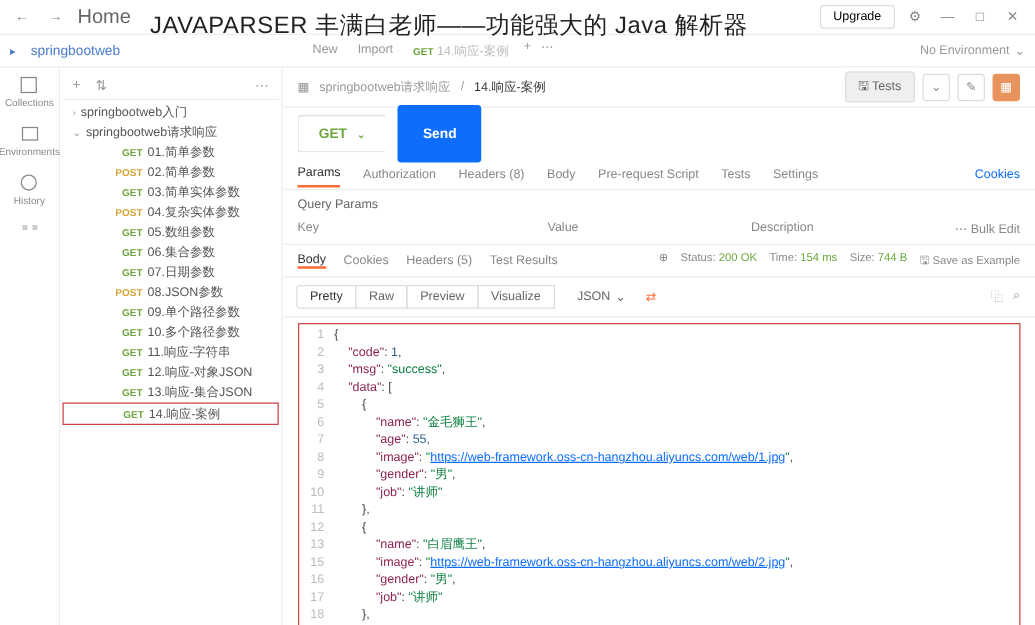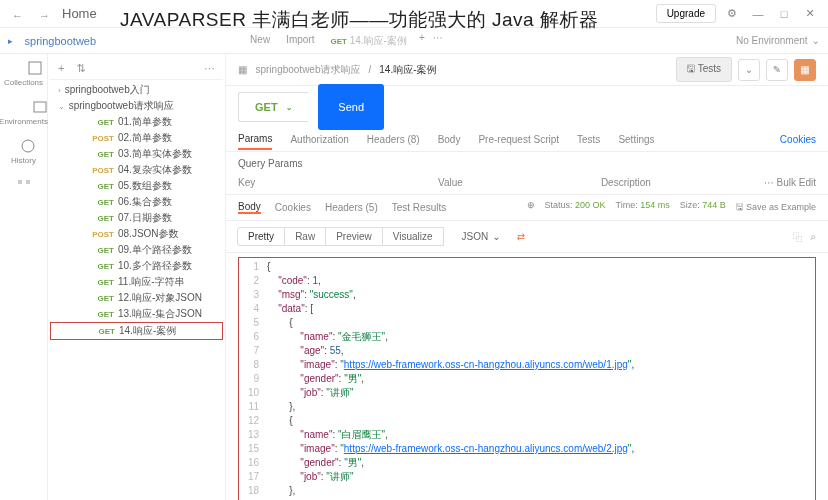--- a/index.html
+++ b/index.html
@@ -1,33 +1,33 @@
 <!DOCTYPE html>
 <html><head>
 <meta charset="utf-8">
 <style>
 *{margin:0;padding:0;box-sizing:border-box;font-family:-apple-system,BlinkMacSystemFont,"Segoe UI",Arial,sans-serif}
 body{width:828px;height:500px;background:#fff;font-size:11px;color:#333;overflow:hidden}
 .topbar{height:28px;display:flex;align-items:center;padding:0 8px;border-bottom:1px solid #eee;gap:8px}
 .topbar .nav-btn{color:#888;cursor:pointer;padding:2px 4px}
-.topbar .home{font-size:13px;color:#666}
+.topbar .home{font-size:16px;color:#666}
 .overlay-title{position:absolute;top:7px;left:120px;font-size:19px;font-weight:400;color:#222;z-index:100;letter-spacing:0.5px}
 .topbar .right{margin-left:auto;display:flex;gap:6px;align-items:center}
 .upgrade{background:#fff;border:1px solid #ddd;padding:3px 10px;border-radius:3px;font-size:10px}
 .win-btn{width:20px;height:20px;display:flex;align-items:center;justify-content:center;color:#888}
 .subbar{height:26px;display:flex;align-items:center;padding:0 8px;border-bottom:1px solid #eee;gap:10px}
 .ws-name{color:#4a7bc9;font-size:11px}
 .ws-chevron{color:#4a7bc9;font-size:9px;margin-right:2px}
 .tab-row{display:flex;gap:8px;margin-left:140px;font-size:10px;color:#999}
 .tab-row .tab{padding:2px 4px}
 .tab-row .dim{color:#bbb}
 .no-env{margin-left:auto;color:#999;font-size:10px;display:flex;align-items:center;gap:4px}
 .main{display:flex;height:calc(100% - 54px)}
 .left-rail{width:48px;border-right:1px solid #eee;display:flex;flex-direction:column;align-items:center;padding-top:6px;gap:12px}
-.rail-item{display:flex;flex-direction:column;align-items:flex-end;gap:2px;color:#888;font-size:8px}
+.rail-item{display:flex;flex-direction:column;align-items:center;gap:2px;color:#888;font-size:8px}
 .rail-item svg{width:16px;height:16px}
 .sidebar{width:178px;border-right:1px solid #eee;overflow-y:auto;padding:4px 2px}
 .sb-tools{display:flex;gap:12px;padding:4px 8px;color:#999;border-bottom:1px solid #f0f0f0}
 .tree{padding:2px 0}
 .tree-item{display:flex;align-items:center;padding:1px 4px 1px 8px;font-size:10px;color:#555;gap:4px}
 .tree-item.sub{padding-left:40px}
 .method{font-size:8px;font-weight:600;width:24px;text-align:right}
 .method.get{color:#6ba73c}
 .method.post{color:#d4a637}
 .tree-item.hl{border:1px solid #c44}
@@ -36,21 +36,21 @@
 .breadcrumb{height:32px;display:flex;align-items:center;padding:0 12px;gap:8px;border-bottom:1px solid #eee;font-size:10px;color:#999}
 .bc-icon{color:#999}
 .bc-current{color:#333}
 .bc-right{margin-left:auto;display:flex;gap:6px;align-items:center}
 .save-btn{border:1px solid #ddd;padding:3px 10px;border-radius:3px;font-size:10px;color:#666}
 .icon-btn{width:22px;height:22px;border:1px solid #ddd;border-radius:3px;display:flex;align-items:center;justify-content:center;color:#888;font-size:10px}
 .icon-btn.orange{background:#e8935c;color:#fff;border-color:#e8935c}
 .url-row{height:42px;display:flex;align-items:center;padding:0 12px;gap:0}
 .method-sel{height:30px;border:1px solid #ddd;border-right:none;border-radius:3px 0 0 3px;display:flex;align-items:center;padding:0 16px;color:#6ba73c;font-weight:600;font-size:11px;gap:8px}
 .url-input{flex:1;height:30px;border:1.5px solid #c44;padding:0 8px;font-size:11px;color:#555}
-.send-btn{height:46px;background:#0d6efd;color:#fff;border:none;padding:16px 20px;border-radius:3px;font-size:11px;margin-left:10px;font-weight:400}
+.send-btn{height:46px;background:#0d6efd;color:#fff;border:none;padding:16px 20px;border-radius:3px;font-size:11px;margin-left:10px;font-weight:700}
 .req-tabs{display:flex;padding:0 12px;gap:18px;font-size:10px;color:#888;border-bottom:1px solid #eee;height:24px;align-items:center}
 .req-tabs .tab{padding:4px 0}
 .req-tabs .tab.active{color:#333;border-bottom:2px solid #ff6c37}
 .req-tabs .cookies{margin-left:auto;color:#0d6efd}
 .qp-header{padding:6px 12px;font-size:10px;color:#666}
 .qp-table{display:flex;padding:2px 12px 6px;font-size:10px;color:#888;border-bottom:1px solid #eee}
 .qp-col{flex:1}
 .qp-col:first-child{flex:0 0 200px}
 .qp-right{margin-left:auto;color:#888}
 .resp-tabs{display:flex;padding:0 12px;gap:14px;font-size:10px;color:#888;height:26px;align-items:center;border-bottom:1px solid #eee}

